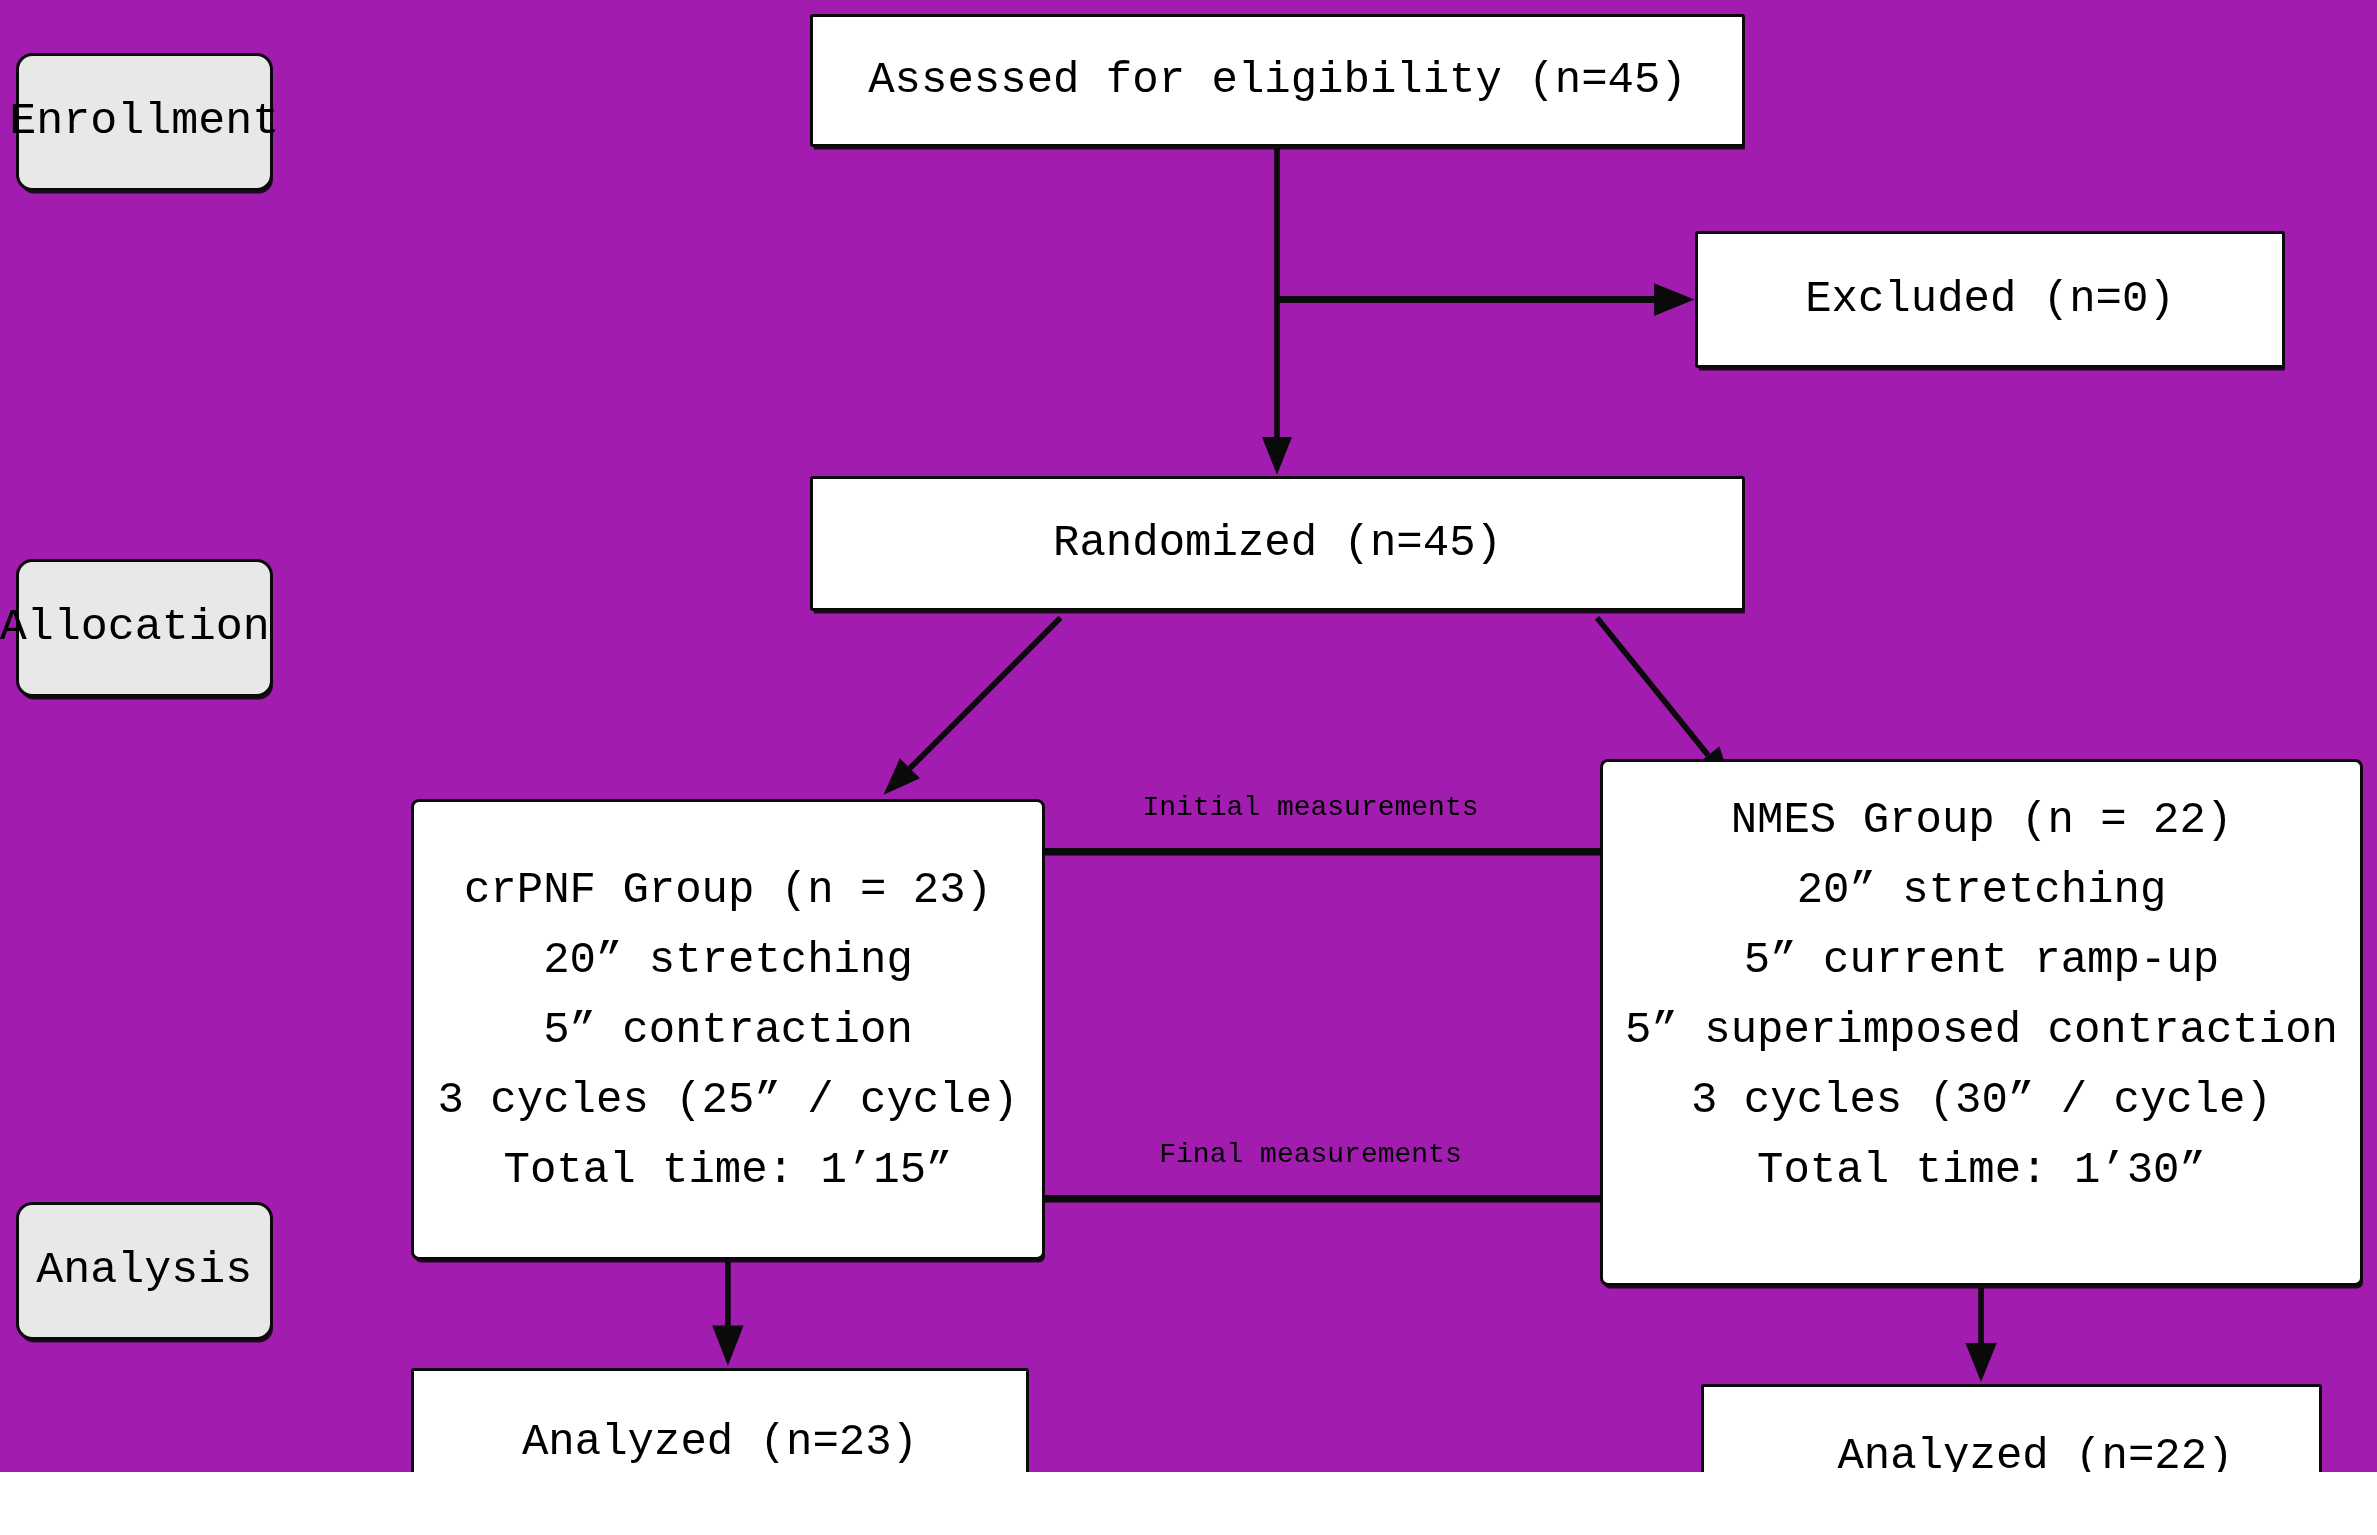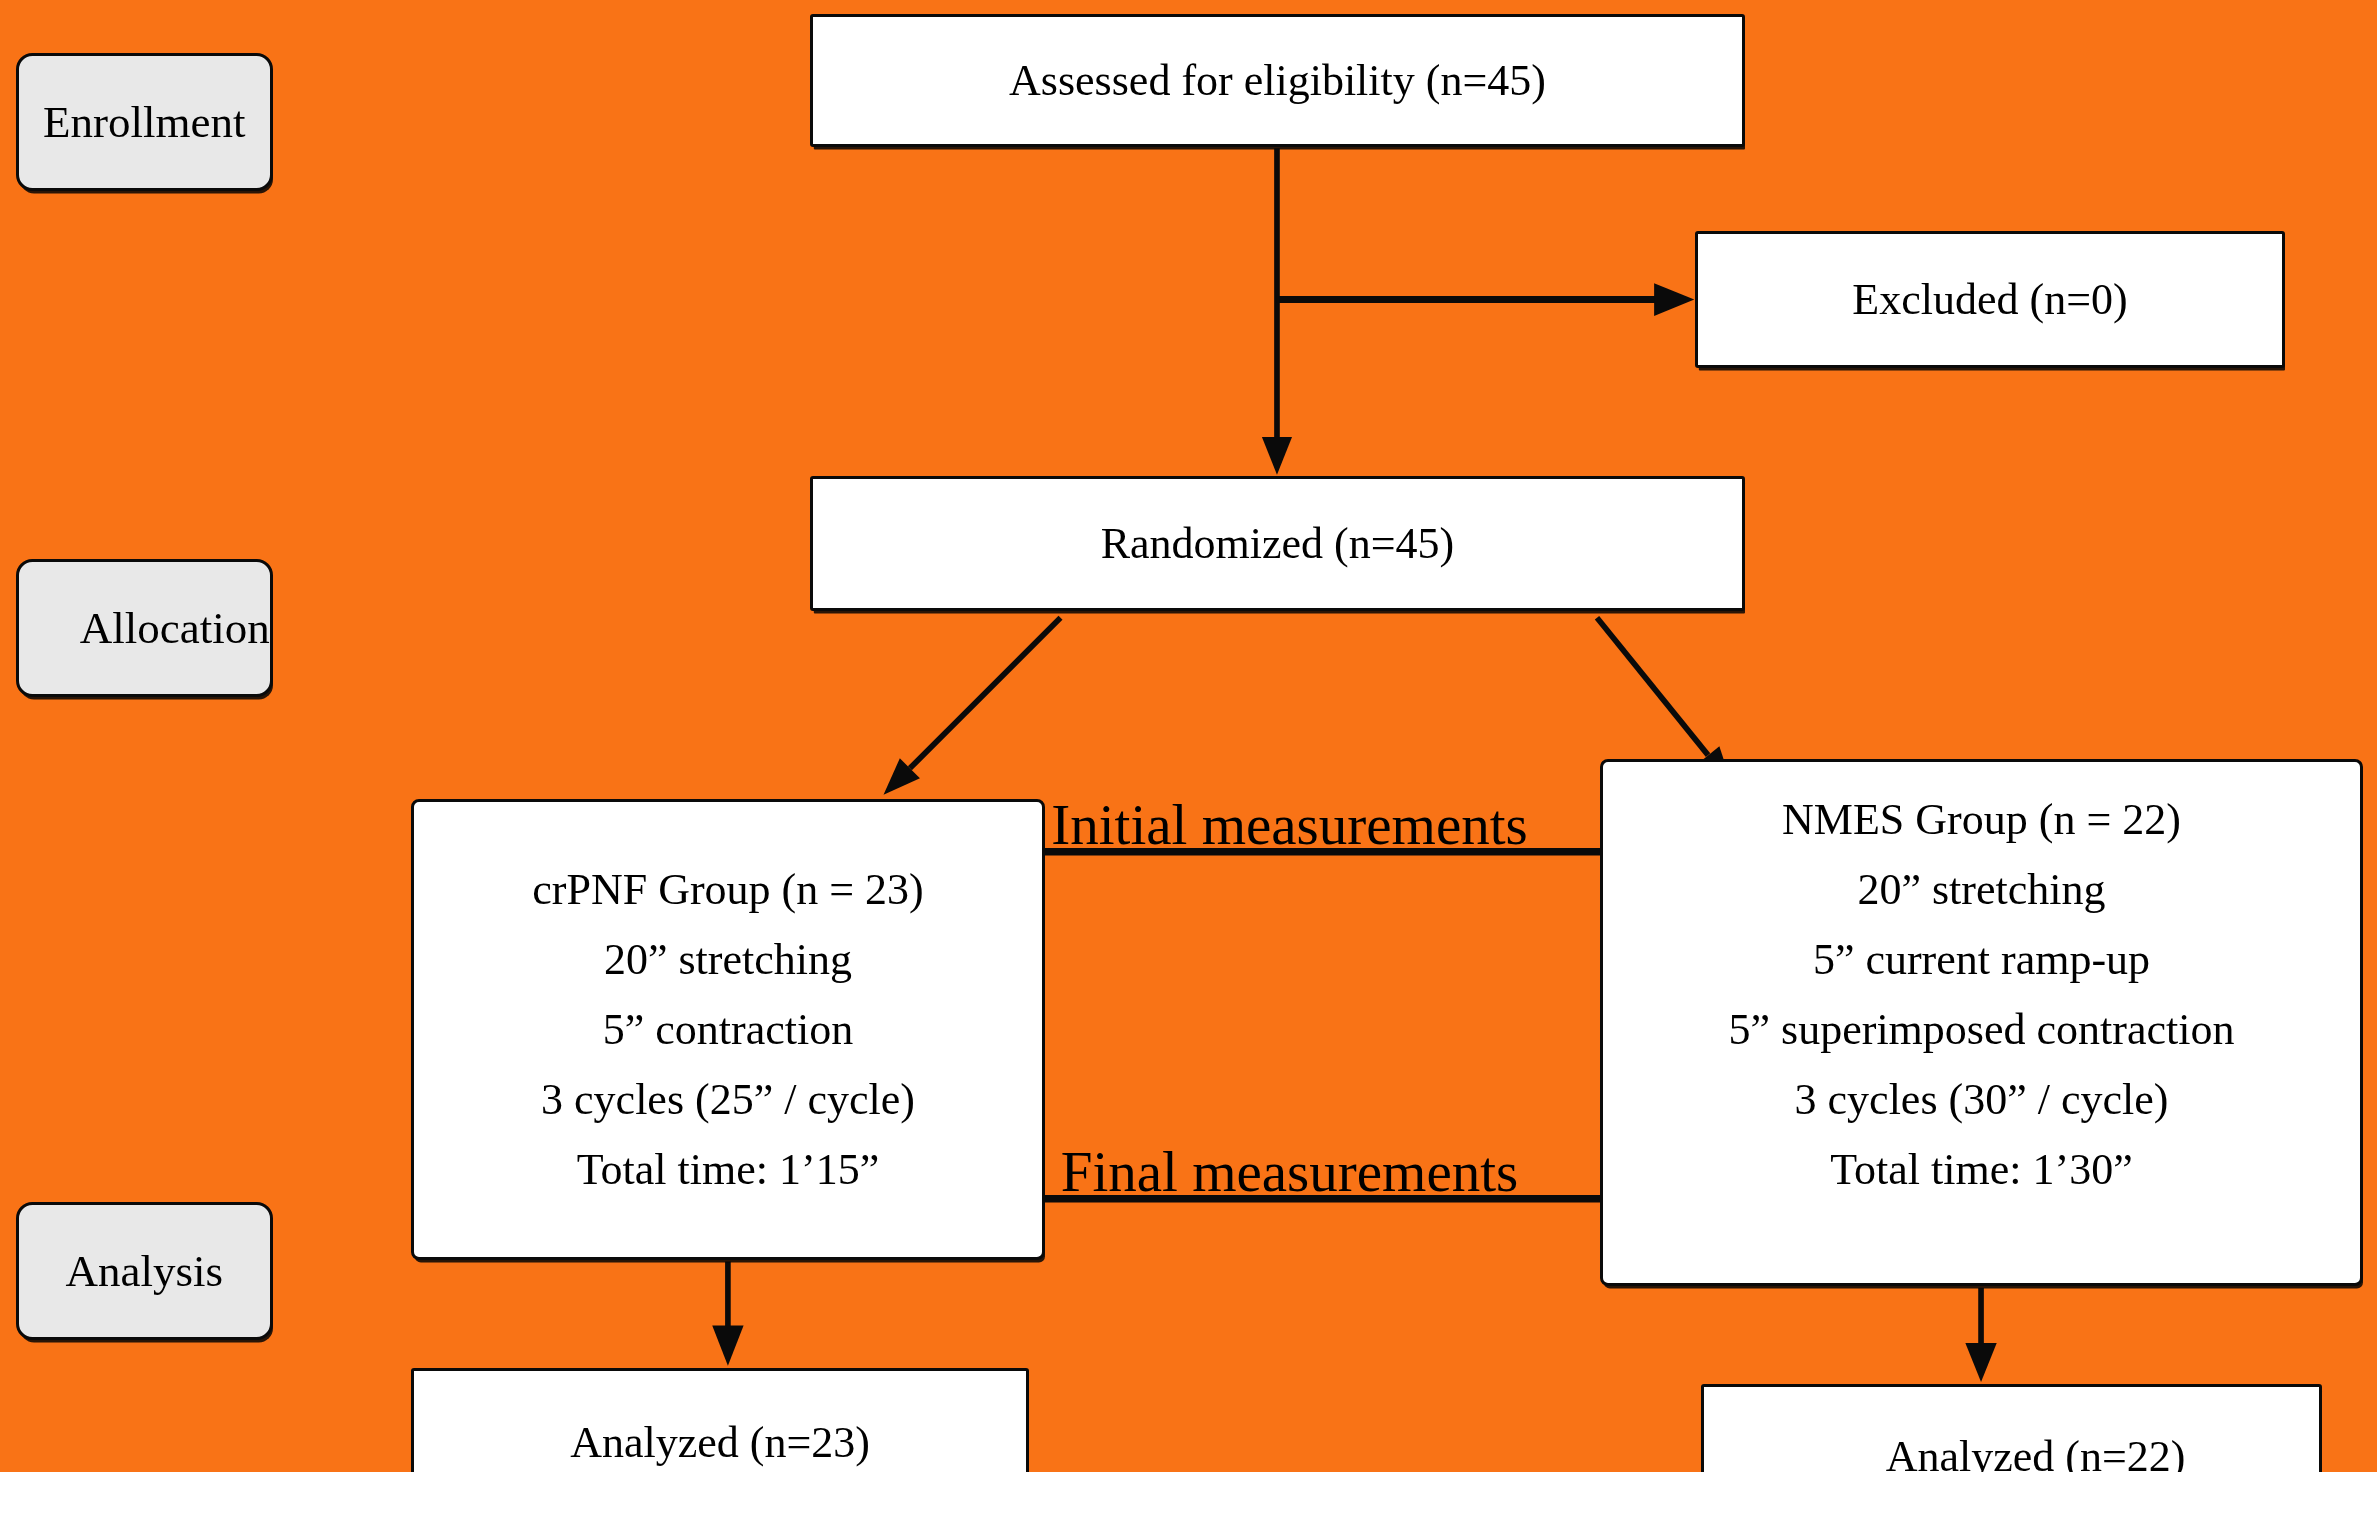--- a/index.html
+++ b/index.html
@@ -1,21 +1,21 @@
 <!DOCTYPE html>
 <html style="font-size:10px"><head>
 <meta charset="utf-8">
 <style>
   html, body { margin: 0; padding: 0; background: #ffffff; }
   .canvas {
     position: relative;
     width: 2377px;
     height: 1472px;
-    background: #f97316;
-    font-family: Liberation Serif, serif;
+    background: #a21caf;
+    font-family: Liberation Mono, monospace;
     color: #000000;
     overflow: hidden;
   }
   .svg-layer {
     position: absolute;
     left: 0; top: 0;
     width: 2377px; height: 1536px;
     z-index: 1;
   }
   .box {
@@ -50,24 +50,24 @@
   .nmes        { left: 1600px; top: 759px; width: 763px; height: 527px; }
   .nmes .inner { transform: translateY(-28px); }
   .analyzed-l  { left: 411px;  top: 1368px; width: 618px;  height: 149px; }
   .analyzed-r  { left: 1701px; top: 1384px; width: 621px;  height: 144px; padding-left: 48px; }
   .stage-enrollment { left: 15.7px; top: 53px;   width: 257px; height: 138px; }
   .stage-allocation { left: 15.7px; top: 559px;  width: 257px; height: 138px; justify-content: flex-end; }
   .stage-analysis   { left: 15.7px; top: 1202px; width: 257px; height: 138px; }
   .measure-label {
     position: absolute;
     z-index: 2;
-    left: 1010px;
+    left: 1031px;
     width: 559px;
     text-align: center;
-    font-size: 57px;
+    font-size: 28px;
     white-space: nowrap;
   }
   .label-initial { top: 792px; }
   .label-final   { top: 1139px; }
 </style>
 </head>
 <body>
 
 <div class="canvas">
 

